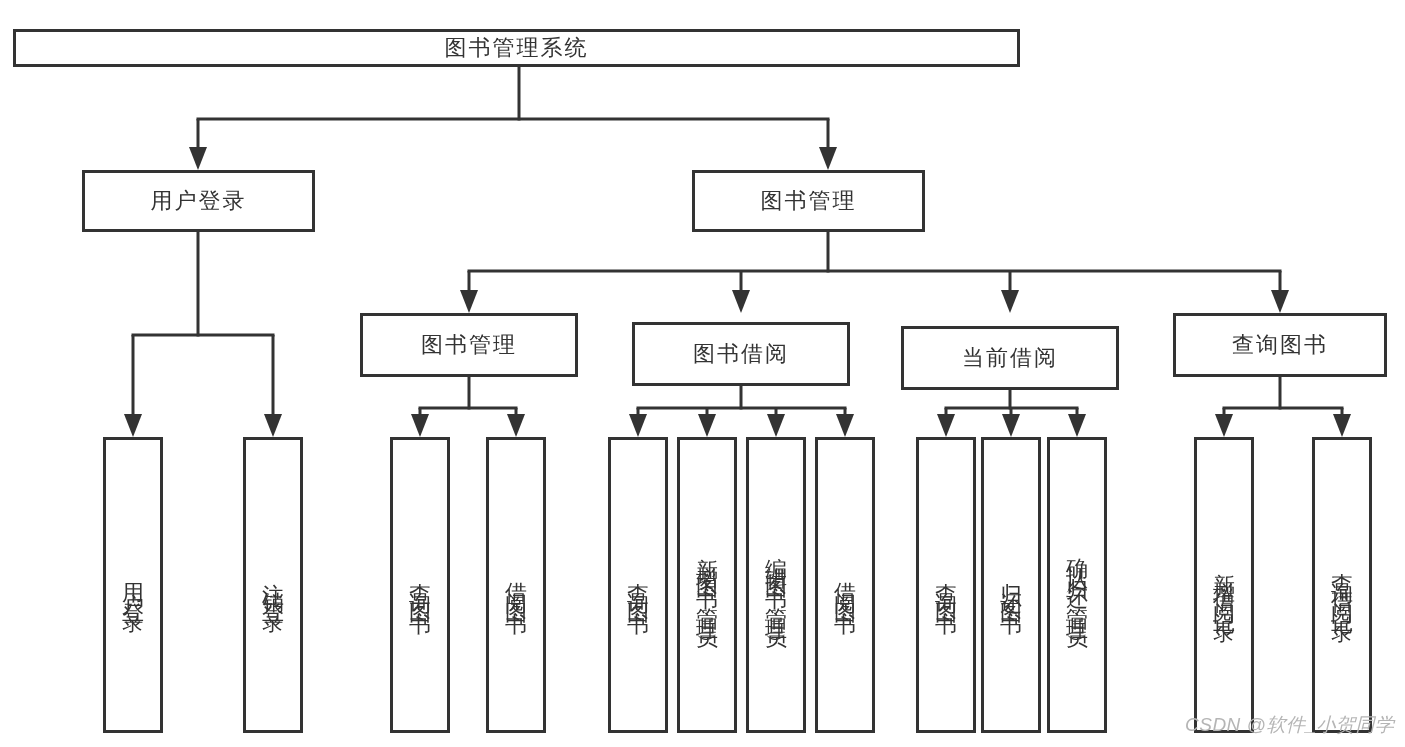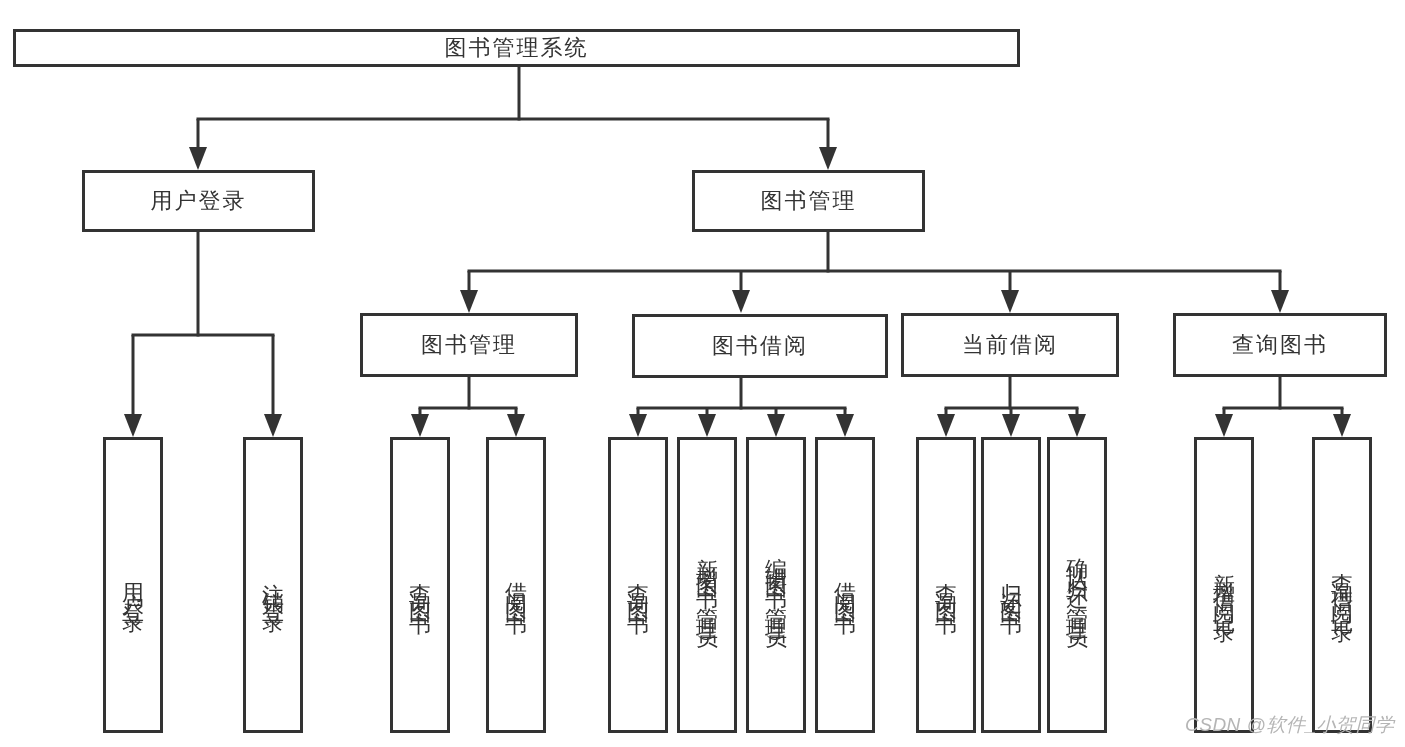--- a/index.html
+++ b/index.html
@@ -119,22 +119,22 @@
     <line x1="1342" y1="408" x2="1342" y2="418"></line>
     <polygon points="1333,414 1351,414 1342,437"></polygon>
   </svg>
 
   <div class="node h" style="left:13px;top:29px;width:1007px;height:38px;">图书管理系统</div>
 
   <div class="node h" style="left:82px;top:170px;width:233px;height:62px;">用户登录</div>
   <div class="node h" style="left:692px;top:170px;width:233px;height:62px;">图书管理</div>
 
   <div class="node h" style="left:360px;top:313px;width:218px;height:64px;">图书管理</div>
-  <div class="node h" style="left:632px;top:314px;width:256px;height:64px;font-family:Liberation Serif, serif;">图书借阅</div>
-  <div class="node h" style="left:901px;top:313px;width:218px;height:64px;">当前借阅</div>
+  <div class="node h" style="left:632px;top:322px;width:218px;height:64px;font-family:Liberation Serif, serif;">图书借阅</div>
+  <div class="node h" style="left:901px;top:326px;width:218px;height:64px;">当前借阅</div>
   <div class="node h" style="left:1173px;top:313px;width:214px;height:64px;">查询图书</div>
 
   <div class="node v" style="left:103px;top:437px;width:60px;height:296px;">用户登录</div>
   <div class="node v" style="left:243px;top:437px;width:60px;height:296px;">注销登录</div>
 
   <div class="node v" style="left:390px;top:437px;width:60px;height:296px;">查询图书</div>
   <div class="node v" style="left:486px;top:437px;width:60px;height:296px;">借阅图书</div>
 
   <div class="node v" style="left:608px;top:437px;width:60px;height:296px;">查询图书</div>
   <div class="node v" style="left:677px;top:437px;width:60px;height:296px;">新增图书（管理员）</div>

